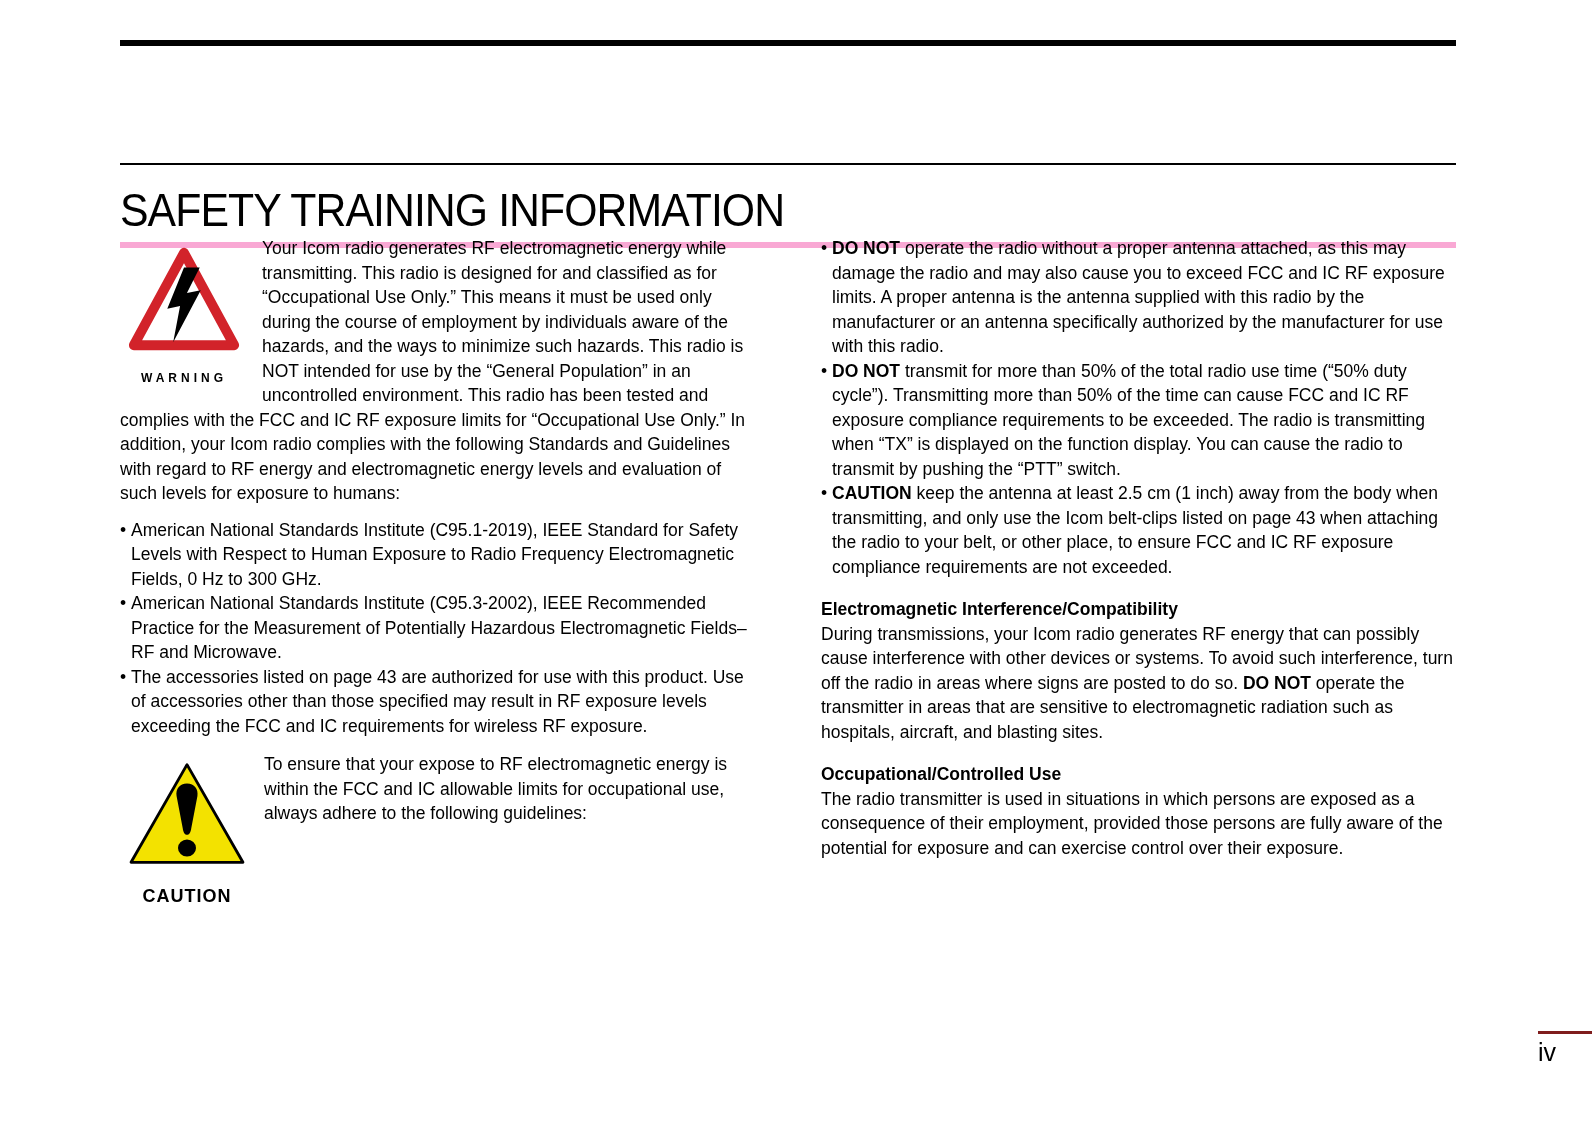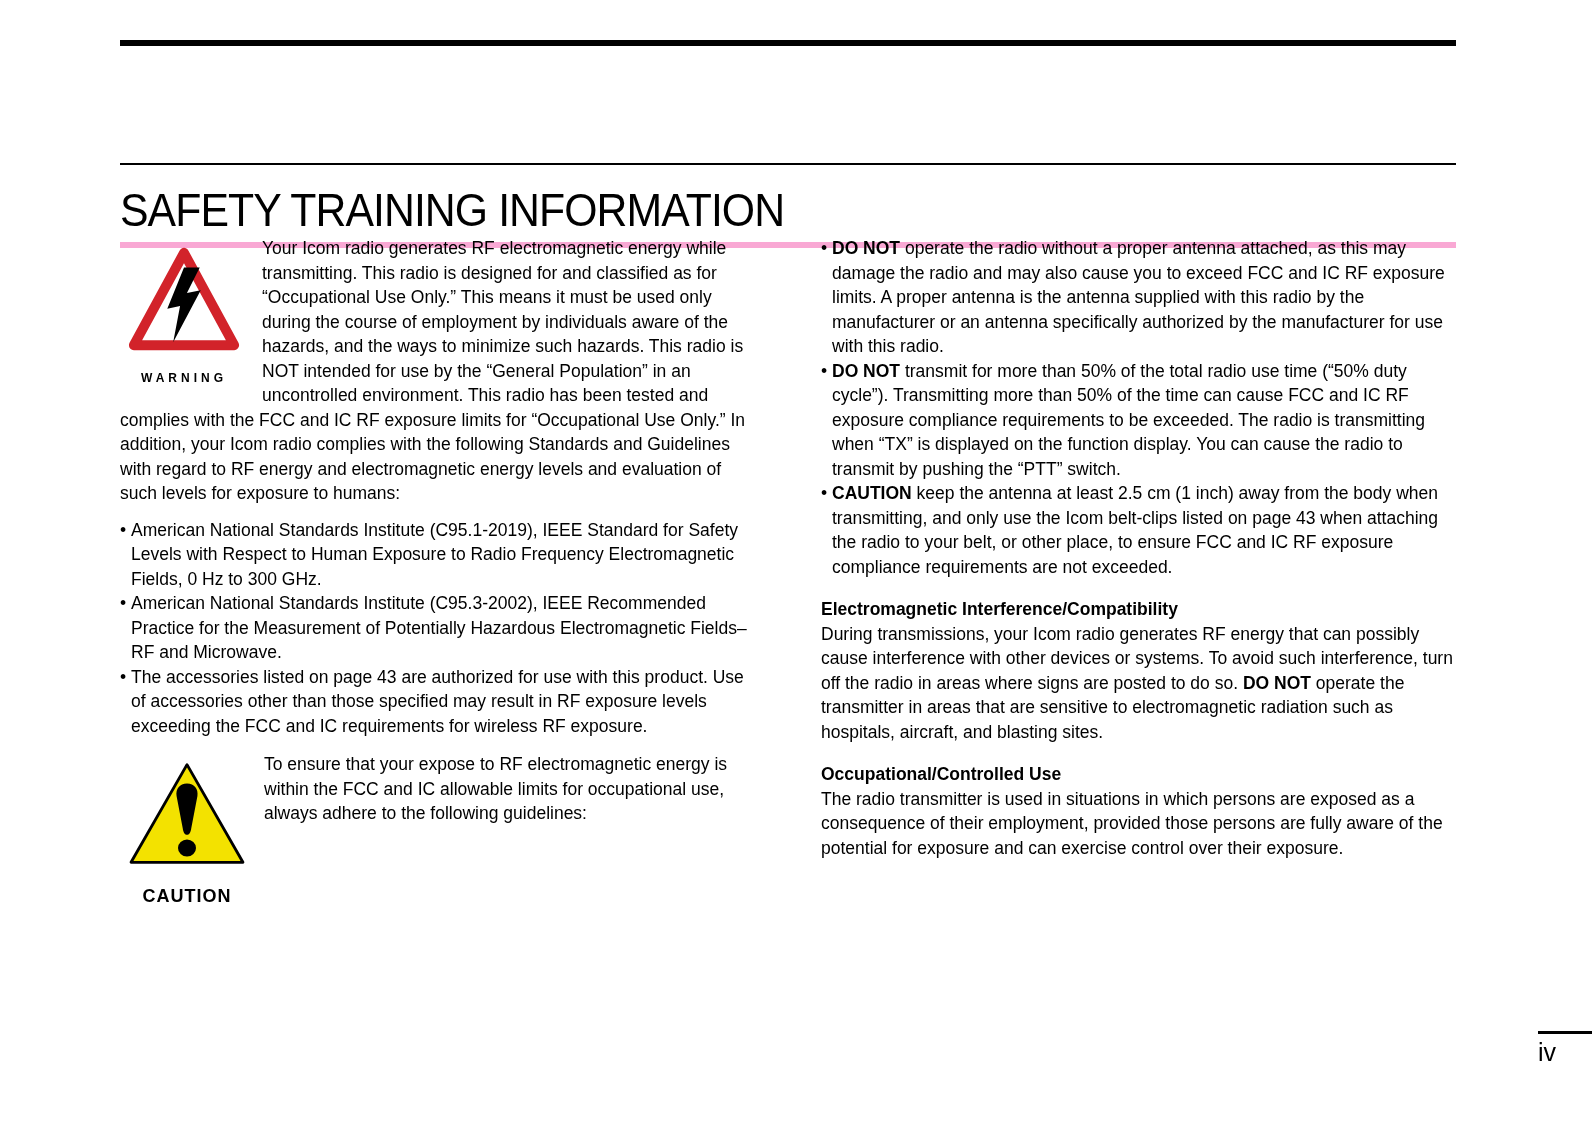--- a/index.html
+++ b/index.html
@@ -30,21 +30,21 @@
   .caution-label { font-weight:700; font-size:18px; letter-spacing:1px; margin-top:9px; }
   .bullets { list-style:none; margin:12px 0 0 0; padding:0; }
   .bullets li { position:relative; padding-left:11px; }
   .bullets li::before { content:"\2022"; position:absolute; left:0; }
   .col-right .bullets { margin-top:0; }
   .caution-block { margin-top:14px; }
   .summary { margin-top:14px; }
   .subhead { font-weight:700; margin-top:18px; }
   .pageno {
     position:absolute; right:0; top:1031px; width:54px;
-    border-top:3px solid #000000; font-size:25px; line-height:1.2; padding-top:3px;
+    border-top:3px solid #7f1d1d; font-size:25px; line-height:1.2; padding-top:3px;
   }
   b { font-weight:700; }
 </style>
 </head>
 <body>
 
 <div class="top-rule"></div>
 
 <div class="title-block">
   <h1 class="page-title">SAFETY TRAINING INFORMATION</h1>

